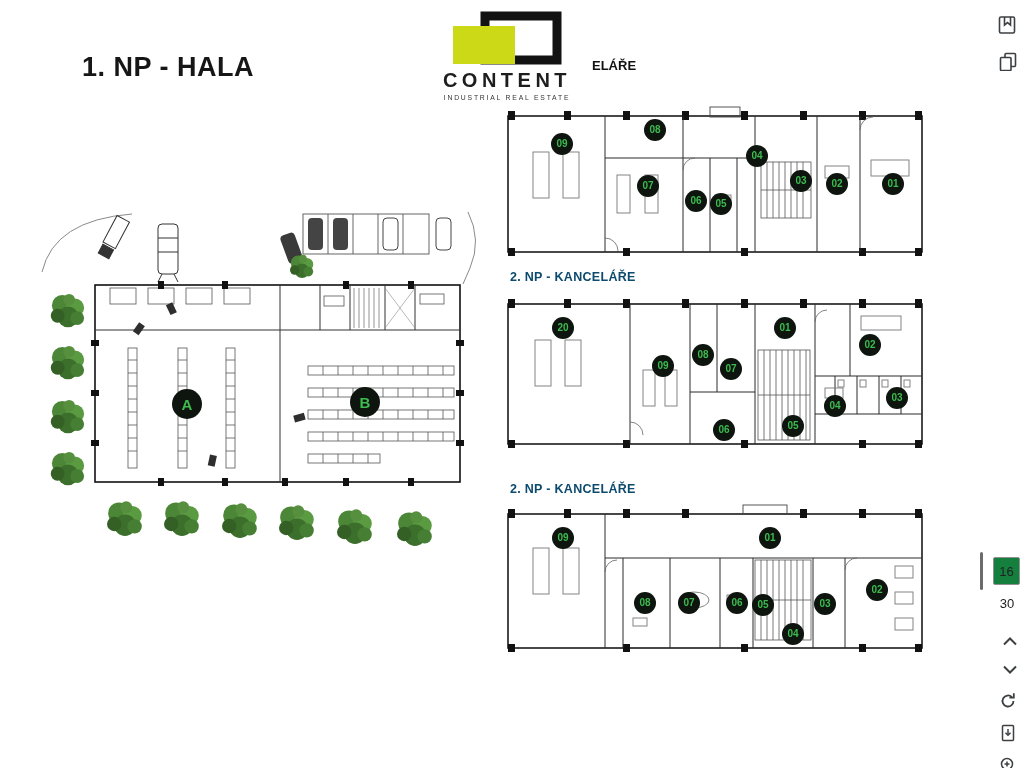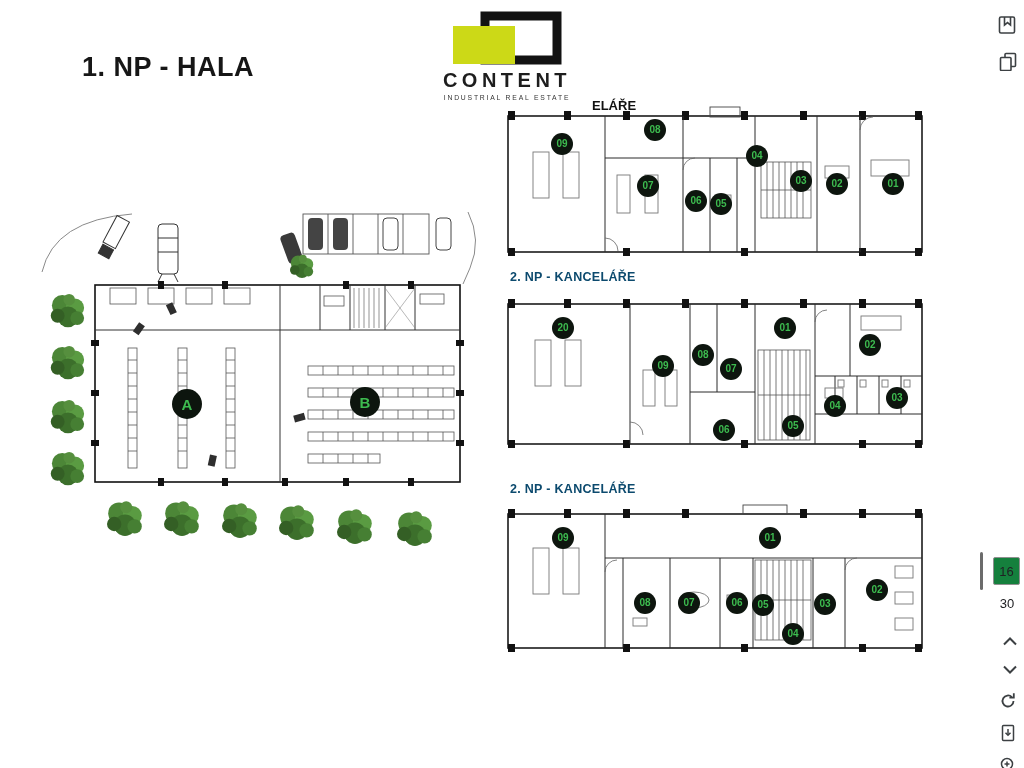--- a/index.html
+++ b/index.html
@@ -24,21 +24,21 @@
   #logo svg { display: block; margin: 0 auto; }
   #logo .logo-name {
     font-size: 20px; font-weight: bold; letter-spacing: 4.5px;
     color: #1d1d1d; margin-top: 3px; white-space: nowrap;
   }
   #logo .logo-tagline {
     font-size: 6.8px; letter-spacing: 1.8px; color: #333; margin-top: 2px; white-space: nowrap;
   }
   #clipped-label {
     position: absolute; left: 592px; top: 58px;
-    font-size: 13px; font-weight: bold; color: #111; margin-top: 40px;
+    font-size: 13px; font-weight: bold; color: #111;
   }
   .section-label {
     position: absolute; font-size: 12.5px; font-weight: bold;
     letter-spacing: .3px; color: #0c4a6e; white-space: nowrap;
   }
   .plan { position: absolute; }
   .plan svg { position: absolute; left: 0; top: 0; }
 
   .badge {
     position: absolute; width: 22px; height: 22px; border-radius: 50%;

